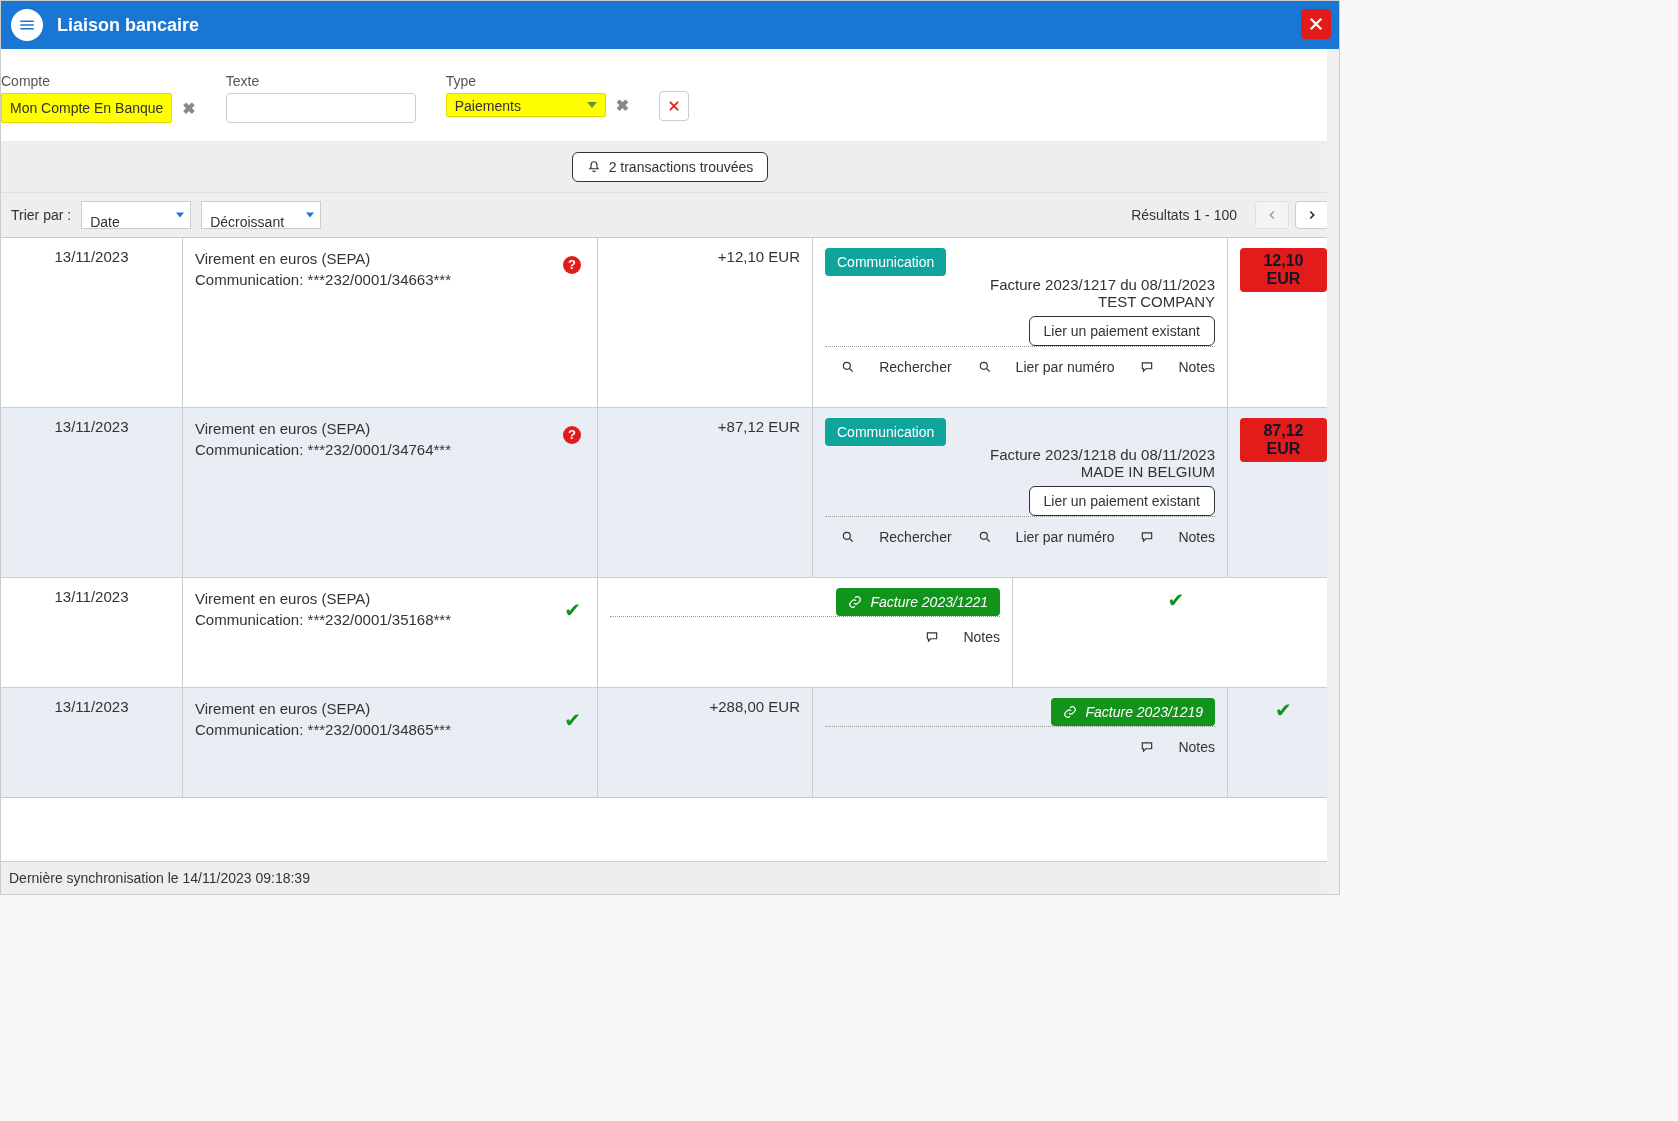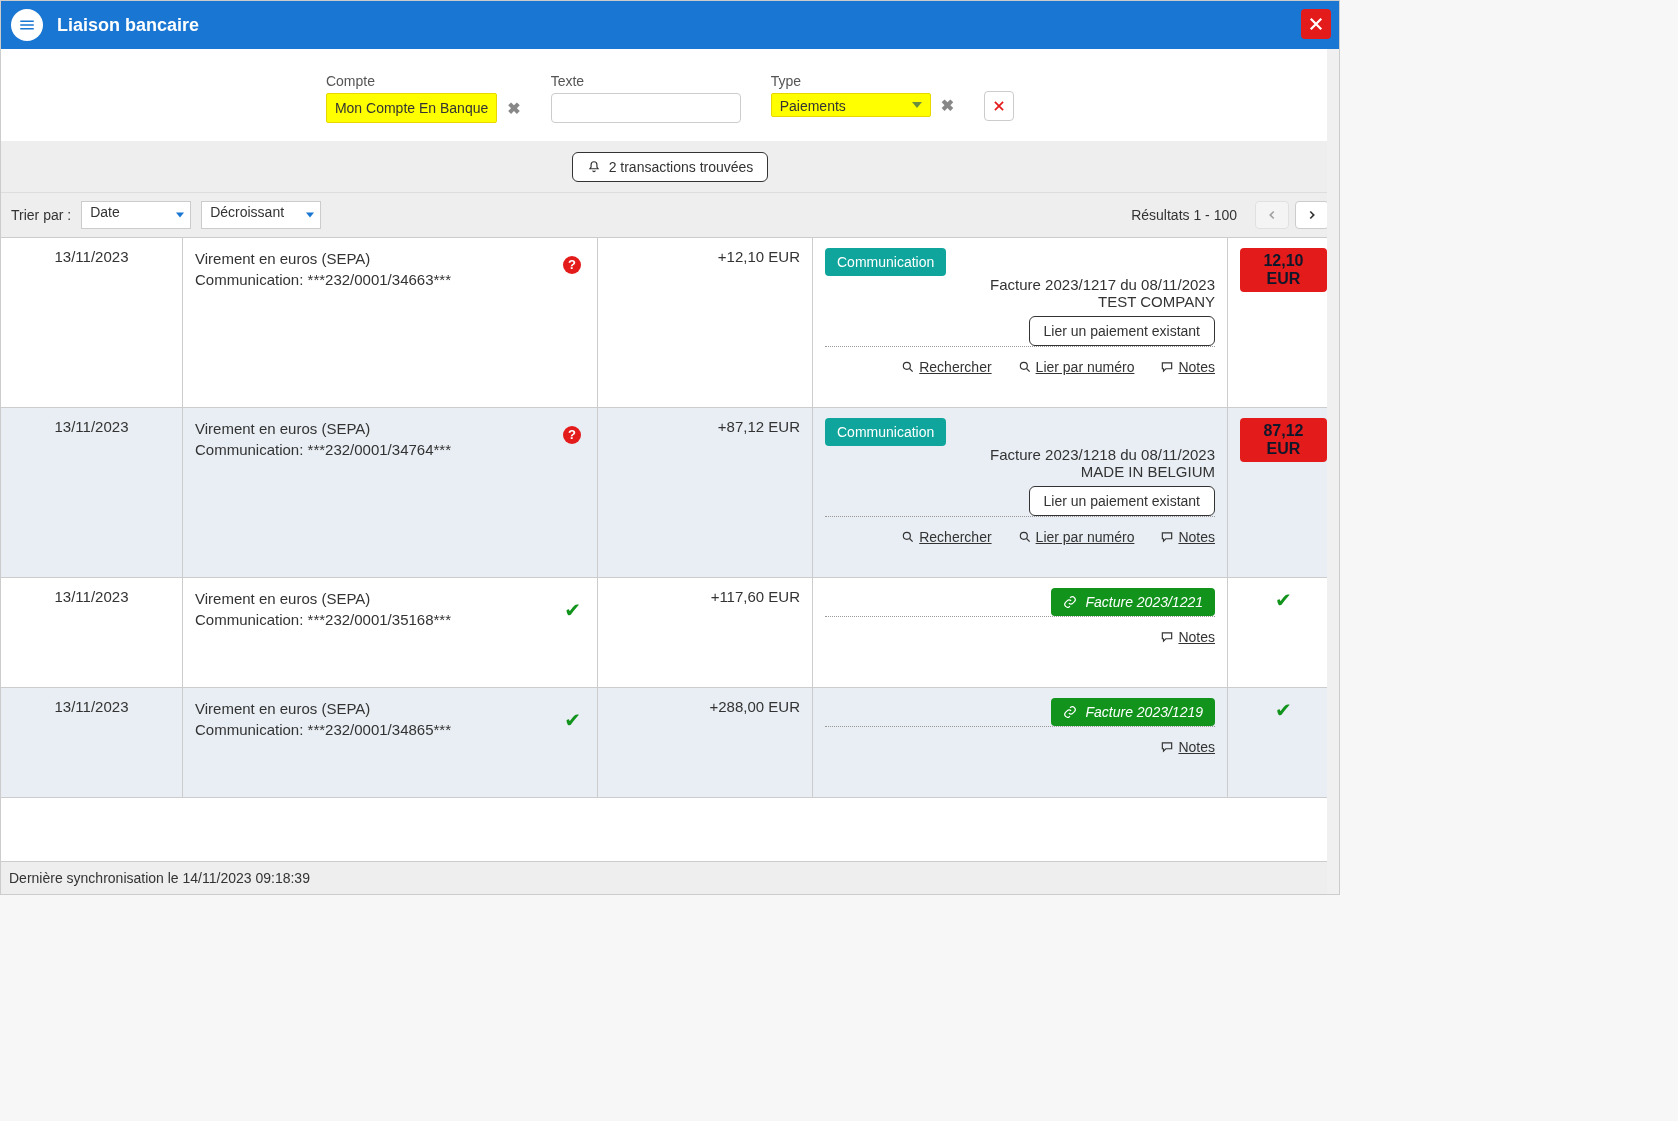--- a/index.html
+++ b/index.html
@@ -8,40 +8,40 @@
 
   
   .header { background: #1976d2; color: #fff; display: flex; align-items: center; height: 48px; padding: 0 10px; position: relative; }
   .menu-btn { width: 32px; height: 32px; border-radius: 50%; background: #fff; display: flex; align-items: center; justify-content: center; margin-right: 14px; cursor: pointer; }
   .menu-btn svg { width: 18px; height: 18px; }
   .header-title { font-size: 18px; font-weight: bold; }
   .close-btn { position: absolute; right: 8px; top: 8px; width: 30px; height: 30px; background: #e41b1b; border-radius: 4px; display: flex; align-items: center; justify-content: center; cursor: pointer; }
   .close-btn svg { width: 18px; height: 18px; stroke: #fff; stroke-width: 3; }
 
   
-  .filters { background: #fff; padding: 24px 0 18px; display: flex; justify-content: center; gap: 30px; border-bottom: 1px solid #eee; }
+  .filters { background: #fff; padding: 24px 0 18px; display: flex; gap: 30px; border-bottom: 1px solid #eee; }
   .filter-col { display: flex; flex-direction: column; }
   .filter-label { font-size: 14px; color: #555; margin-bottom: 4px; }
   .filter-row { display: flex; align-items: center; gap: 10px; }
   .hl-input { background: #ffff00; border: 1px solid #e6d800; padding: 6px 8px; font-size: 14px; border-radius: 2px; height: 30px; }
   .text-input { border: 1px solid #ccc; border-radius: 4px; height: 30px; width: 190px; padding: 4px 8px; }
   .hl-select { background: #ffff00; border: 1px solid #e6d800; height: 24px; padding: 4px 24px 4px 8px; border-radius: 2px; font-size: 14px; position: relative; width: 160px; }
   .hl-select::after { content: ""; position: absolute; right: 8px; top: 50%; width: 0; height: 0; border-left: 5px solid transparent; border-right: 5px solid transparent; border-top: 6px solid #6a8d3f; transform: translateY(-50%); }
   .clear-btn { width: 30px; height: 30px; border: 1px solid #ccc; border-radius: 4px; display: flex; align-items: center; justify-content: center; cursor: pointer; margin-top: 18px; }
   .clear-btn svg { width: 14px; height: 14px; }
 
   
   .notice-bar { background: #eee; padding: 10px 0; display: flex; justify-content: center; border-bottom: 1px solid #ddd; }
   .notice-pill { border: 1px solid #333; border-radius: 6px; padding: 6px 14px; display: flex; align-items: center; gap: 8px; background: #fff; font-size: 14px; }
   .bell-icon { width: 14px; height: 14px; }
 
   
   .sortbar { background: #eee; padding: 8px 10px; display: flex; align-items: center; border-bottom: 1px solid #ccc; }
   .sortbar-label { margin-right: 10px; }
-  .sort-select { border: 1px solid #ccc; border-radius: 0; height: 28px; padding: 2px 22px 2px 8px; margin-right: 10px; position: relative; background: #fff; }
+  .sort-select { border: 1px solid #ccc; border-radius: 0; height: 28px; padding: 12px 22px 2px 8px; margin-right: 10px; position: relative; background: #fff; }
   .sort-select::after { content: ""; position: absolute; right: 6px; top: 50%; width: 0; height: 0; border-left: 4px solid transparent; border-right: 4px solid transparent; border-top: 5px solid #1976d2; transform: translateY(-50%); }
   .sortbar .spacer { flex: 1; }
   .results-label { margin-right: 12px; }
   .page-btn { width: 34px; height: 28px; border: 1px solid #ccc; border-radius: 4px; background: #fff; display: flex; align-items: center; justify-content: center; margin-left: 6px; cursor: pointer; }
   .page-btn.disabled { opacity: 0.4; cursor: default; }
 
   
   .tx-list { flex: 1; overflow: auto; }
   .tx-row { display: flex; border-bottom: 1px solid #ccc; min-height: 170px; }
   .tx-row.alt { background: #e8eef3; }
@@ -53,21 +53,21 @@
   .col-actions { width: 415px; border-right: 1px solid #ccc; padding: 10px 12px; }
   .col-status { flex: 1; padding: 10px 12px; text-align: center; }
 
   .badge-comm { background: #0fa59c; color: #fff; padding: 6px 12px; border-radius: 4px; display: inline-block; font-size: 14px; }
   .badge-amount { background: #e41b1b; color: #0f172a; padding: 4px 10px; border-radius: 4px; display: inline-block; font-size: 16px; float: right; font-weight: bold; }
   .invoice-line { text-align: right; margin-top: 0; font-size: 15px; }
   .company-line { text-align: right; font-size: 15px; }
   .link-btn { border: 1px solid #333; border-radius: 6px; padding: 6px 14px; background: #fff; font-size: 14px; float: right; margin-top: 6px; cursor: pointer; }
   .dotted-sep { border-top: 1px dotted #999; margin: 12px 0; clear: both; }
   .action-links { display: flex; justify-content: flex-end; gap: 26px; font-size: 14px; }
-  .action-link { display: flex; align-items: center; gap: 4px; cursor: pointer; text-decoration: underline; }
+  .action-link { display: flex; align-items: center; gap: 24px; cursor: pointer; }
   .facture-btn { background: #12941c; color: #fff; padding: 6px 12px; border-radius: 4px; float: right; display: flex; align-items: center; gap: 8px; font-size: 14px; cursor: pointer; font-style: italic; }
 
   .green-check { color: #12941c; font-size: 20px; }
   .red-q { width: 18px; height: 18px; background: #e41b1b; color: #fff; border-radius: 50%; display: inline-flex; align-items: center; justify-content: center; font-weight: bold; font-size: 13px; }
 
   
   .footer { background: #eee; border-top: 1px solid #ccc; padding: 8px; text-align: left; font-size: 14px; }
 
   .scrollbar-fake { position: absolute; right: 0; top: 0; bottom: 0; width: 12px; background: #f0f0f0; }
   .scrollbar-thumb { position: absolute; right: 1px; top: 1px; width: 10px; height: 40px; background: #888; border-radius: 5px; }
@@ -239,21 +239,20 @@
 
     <div class="tx-row" style="min-height:110px">
       <div class="col-date">13/11/2023</div>
       <div class="col-desc">
         <div class="col-desc-text">
           <div>Virement en euros (SEPA)</div>
           <div>Communication: ***232/0001/35168***</div>
         </div>
         <span class="status-icon green-check">✔</span>
       </div>
-      <div class="col-amount">+117,60 EUR</div>
       <div class="col-actions">
         <div class="facture-btn">
           <svg width="14" height="14" viewBox="0 0 24 24">
               <path fill="none" stroke="#fff" stroke-width="2" d="M10 14a5 5 0 0 0 7 0l3-3a5 5 0 0 0-7-7l-1 1M14 10a5 5 0 0 0-7 0l-3 3a5 5 0 0 0 7 7l1-1"></path>
             </svg>
           <span>Facture 2023/1221</span>
         </div>
         <div class="dotted-sep"></div>
         <div class="action-links">
           <div class="action-link">

